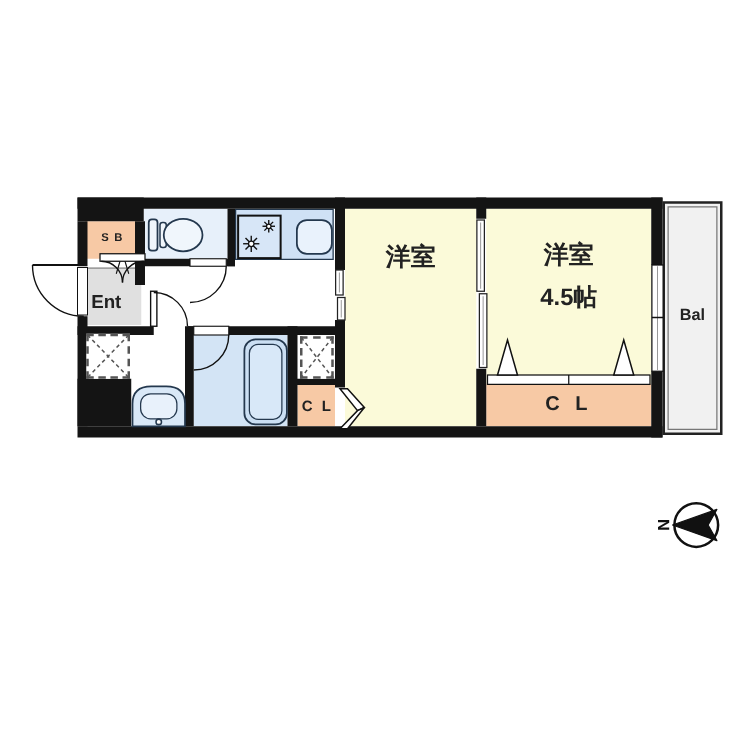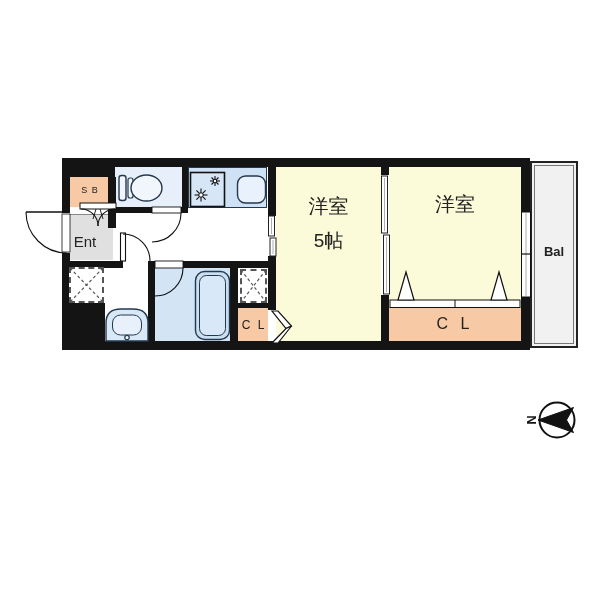--- a/index.html
+++ b/index.html
@@ -1,20 +1,20 @@
 <!DOCTYPE html>
 <html><head>
 <meta charset="utf-8">
 <style>
   html,body{margin:0;padding:0;background:#fff;width:600px;height:600px;overflow:hidden;}
   #canvas{position:relative;width:600px;height:600px;background:#fff;
           font-family:"Liberation Sans","DejaVu Sans",sans-serif;color:#1c1c1c;}
   .wall{position:absolute;background:#141414;}
   .floor{position:absolute;}
-  .lbl{position:absolute;font-weight:normal;color:#222;text-align:center;line-height:1;}
+  .lbl{position:absolute;font-weight:bold;color:#222;text-align:center;line-height:1;}
   .dashedbox{position:absolute;border:2px dashed #555;background:#fff;box-sizing:border-box;}
   svg{position:absolute;left:0;top:0;}
 </style>
 </head>
 <body>
 
 <div id="canvas">
 
   <div class="floor" style="left:67px;top:167px;width:209px;height:174px;background:#fff;"></div>
   <div class="floor" style="left:115px;top:167px;width:67px;height:40px;background:#E7F0FA;"></div>
@@ -166,19 +166,19 @@
     <g>
       <circle cx="557" cy="420" r="17.5" fill="#fff" stroke="#111" stroke-width="2"></circle>
       <polygon points="538,420 573.5,407.5 566.5,420 573.5,432.5" fill="#111" stroke="#111" stroke-linejoin="round"></polygon>
       <text x="531" y="424.5" transform="rotate(90 531 420)" text-anchor="middle" font-size="13" font-weight="bold" fill="#111" font-family="Liberation Sans, sans-serif">N</text>
     </g>
   </svg>
 
   <div class="lbl" style="left:68px;top:186px;width:44px;font-size:9px;letter-spacing:1px;">S B</div>
   <div class="lbl" style="left:64px;top:234px;width:42px;font-size:15px;">Ent</div>
   <div class="lbl" style="left:276px;top:196px;width:105px;font-size:20px;">洋室</div>
-  <div class="lbl" style="left:276px;top:231px;width:105px;font-size:19px;">5帖</div>
   <div class="lbl" style="left:389px;top:194px;width:132px;font-size:20px;">洋室</div>
+  <div class="lbl" style="left:389px;top:229px;width:132px;font-size:19px;">4.5帖</div>
   <div class="lbl" style="left:389px;top:316px;width:132px;font-size:16px;letter-spacing:4px;">C L</div>
   <div class="lbl" style="left:235px;top:319px;width:38px;font-size:12px;letter-spacing:2px;">C L</div>
   <div class="lbl" style="left:530px;top:245px;width:48px;font-size:13px;font-weight:600;">Bal</div>
 
 </div>
 
 </body></html>

